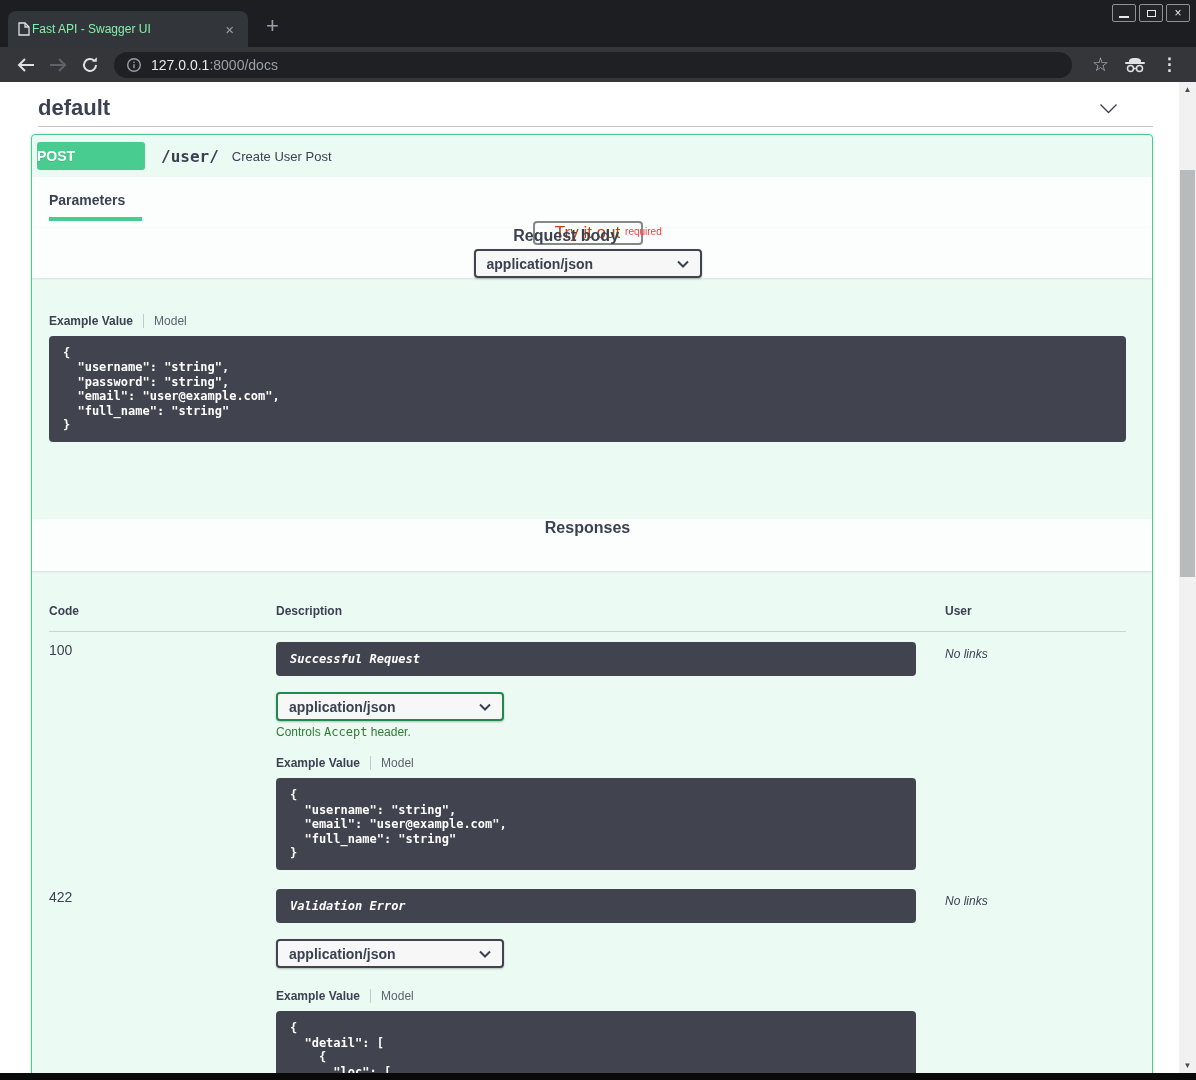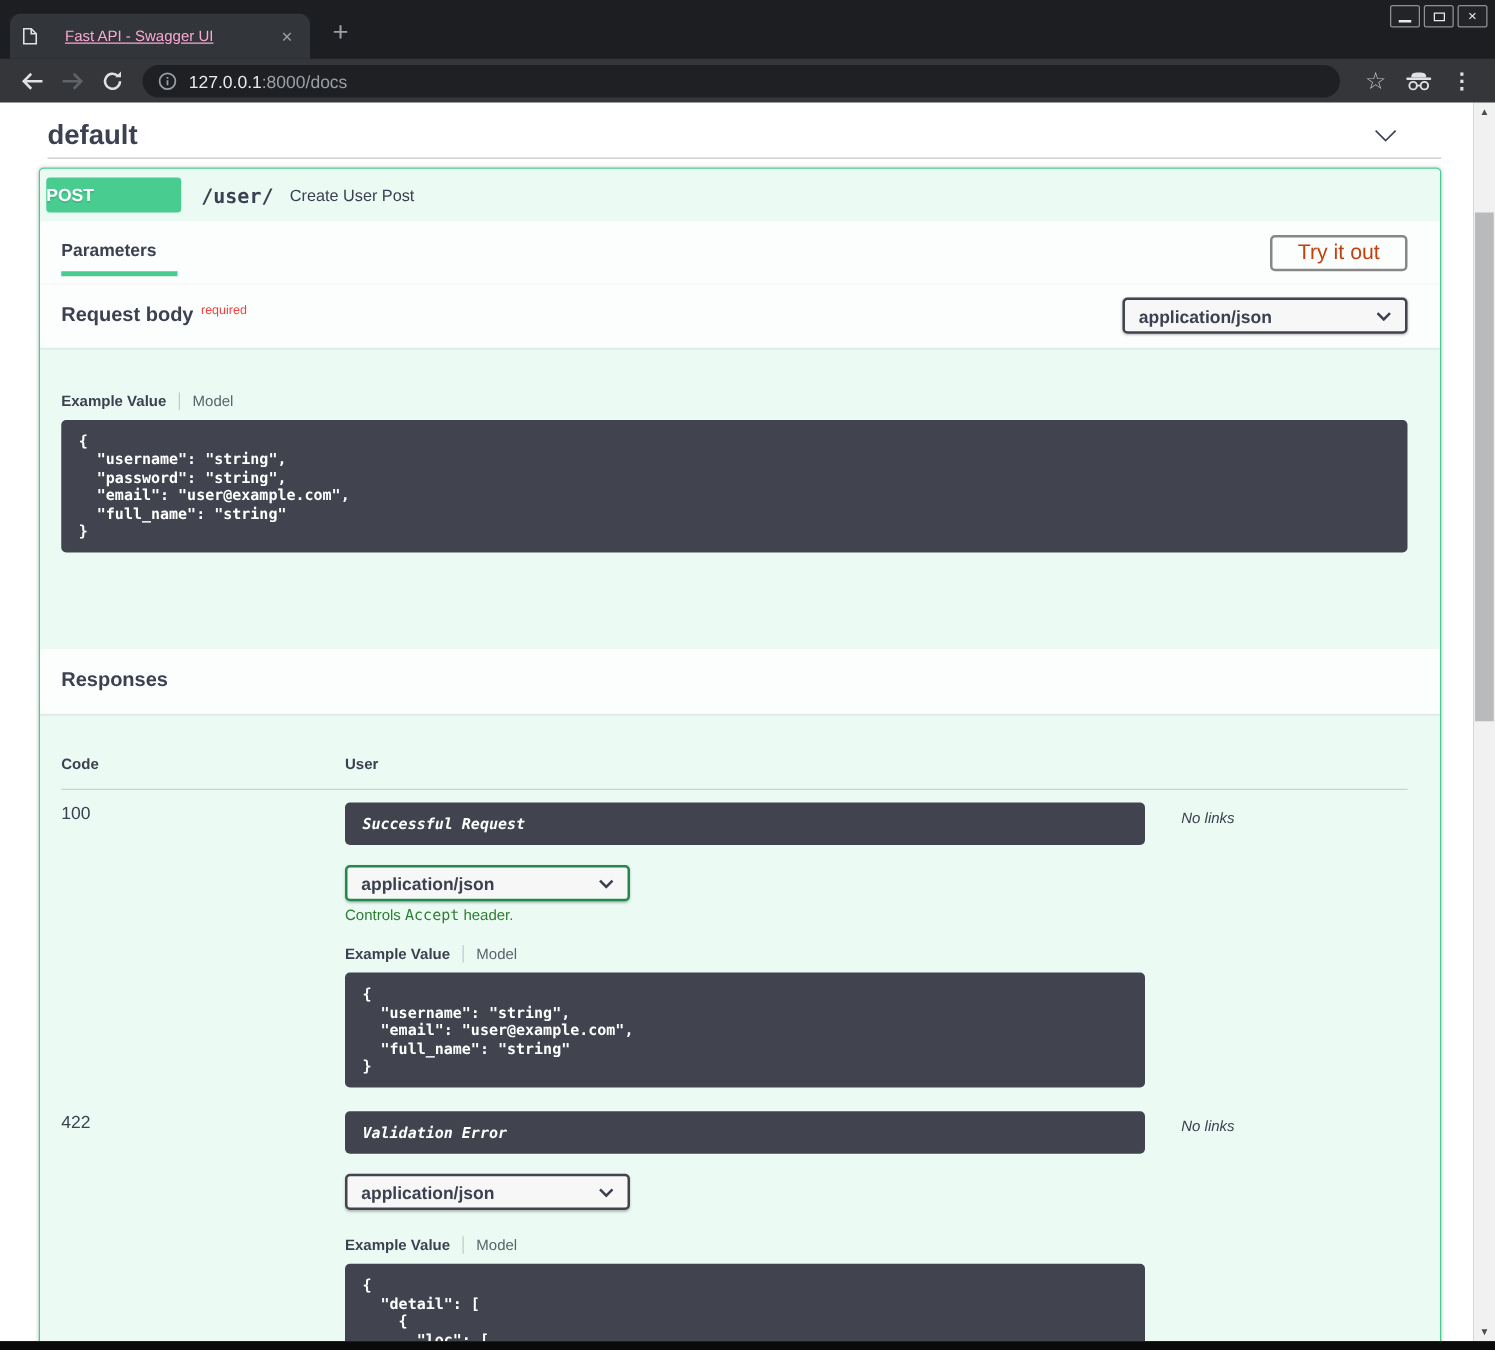--- a/index.html
+++ b/index.html
@@ -9,21 +9,21 @@
 
   
   .tabstrip { position:relative; height:47px; background:#1d1e22; }
   .win-controls { position:absolute; top:4px; right:6px; display:flex; gap:3px; }
   .win-btn { width:24px; height:18px; border:1px solid #8f9194; border-radius:2px; background:#232428;
              color:#e8eaed; display:flex; align-items:center; justify-content:center; font-size:12px; line-height:1; }
   .glyph-min { display:block; width:10px; height:2px; background:#e8eaed; margin-top:7px; }
   .glyph-max { display:block; width:9px; height:7px; border:1.5px solid #e8eaed; }
   .tab { position:absolute; left:8px; top:11px; width:240px; height:36px; background:#323539;
          border-radius:8px 8px 0 0; display:flex; align-items:center; padding:0 10px; }
-  .tab-title { flex:1; color:#f9a8d4; font-size:12px; margin-left:22px; white-space:nowrap; overflow:hidden;text-decoration:underline; }
+  .tab-title { flex:1; color:#86efac; font-size:12px; margin-left:2px; white-space:nowrap; overflow:hidden; }
   .tab-close { color:#9aa0a6; font-size:15px; padding:0 4px; }
   .new-tab { position:absolute; left:260px; top:13px; color:#9aa0a6; font-size:22px; font-weight:400; padding:0 6px; }
 
   .toolbar { height:35px; background:#35363a; display:flex; align-items:center; padding:0 10px; }
   .nav-ic { width:32px; height:28px; display:flex; align-items:center; justify-content:center; }
   .omnibox { flex:1; height:26px; margin:0 14px 0 8px; background:#1f2023; border-radius:13px;
              display:flex; align-items:center; padding:0 12px; }
   .url { margin-left:9px; font-size:14px; color:#e8eaed; white-space:nowrap; }
   .url .dim { color:#9aa0a6; }
   .tb-right { display:flex; align-items:center; gap:4px; }
@@ -48,21 +48,21 @@
 
   .opblock { margin-top:7px; border:1px solid #49cc90; border-radius:4px; background:rgba(73,204,144,.1);
              box-shadow:0 0 3px rgba(0,0,0,.19); overflow:hidden; }
   .opblock-header { display:flex; align-items:center; padding:7px 5px; }
   .method-badge { width:108px; padding:6px 0; text-align:left; background:#49cc90; color:#fff;
                   font-size:14px; font-weight:700; border-radius:3px; text-shadow:0 1px 0 rgba(0,0,0,.1); }
   .op-path { margin-left:16px; font-family:"DejaVu Sans Mono", monospace; font-size:16px; font-weight:700; color:#3b4151; }
   .op-summary { margin-left:13px; font-size:13px; color:#3b4151; }
 
   .sec-header { background:rgba(255,255,255,.8); box-shadow:0 1px 2px rgba(0,0,0,.1);
-                display:flex; justify-content:space-between; padding:0 26px 0 17px; }
+                display:flex; justify-content:space-between; padding:0 26px 0 17px;flex-direction:column; }
   .sec-header.params { height:50px; }
   .params-tab { align-self:flex-start; padding-top:15px; font-size:14px; font-weight:700; }
   .params-tab .bar { margin-top:9px; height:4px; width:93px; background:#49cc90; }
   .tryout-btn { align-self:center; width:110px; height:29px; border:2px solid #878787; border-radius:4px;
                 background:transparent; font-family:"Liberation Sans",sans-serif;
                 font-size:17px; font-weight:400; color:#c2410c; }
   .no-params { padding:16px 17px; font-size:14px; }
 
   .sec-header.reqbody { height:51px; align-items:center; }
   .rb-left { display:flex; align-items:flex-start; }
@@ -225,20 +225,21 @@
           <div class="rb-spacer"></div>
         </div>
 
         <div class="sec-header responses">
           <span class="resp-title">Responses</span>
         </div>
 
         <div class="resp-table">
           <div class="rt-head">
             <span>Code</span>
+            <span>Description</span>
             <span>User</span>
           </div>
 
           <div class="rt-row">
             <span class="rt-code">100</span>
             <div class="rt-desc">
               <div class="desc-box">Successful Request</div>
               <div class="sel green">
                 <span>application/json</span>
                 <svg width="12" height="8">

